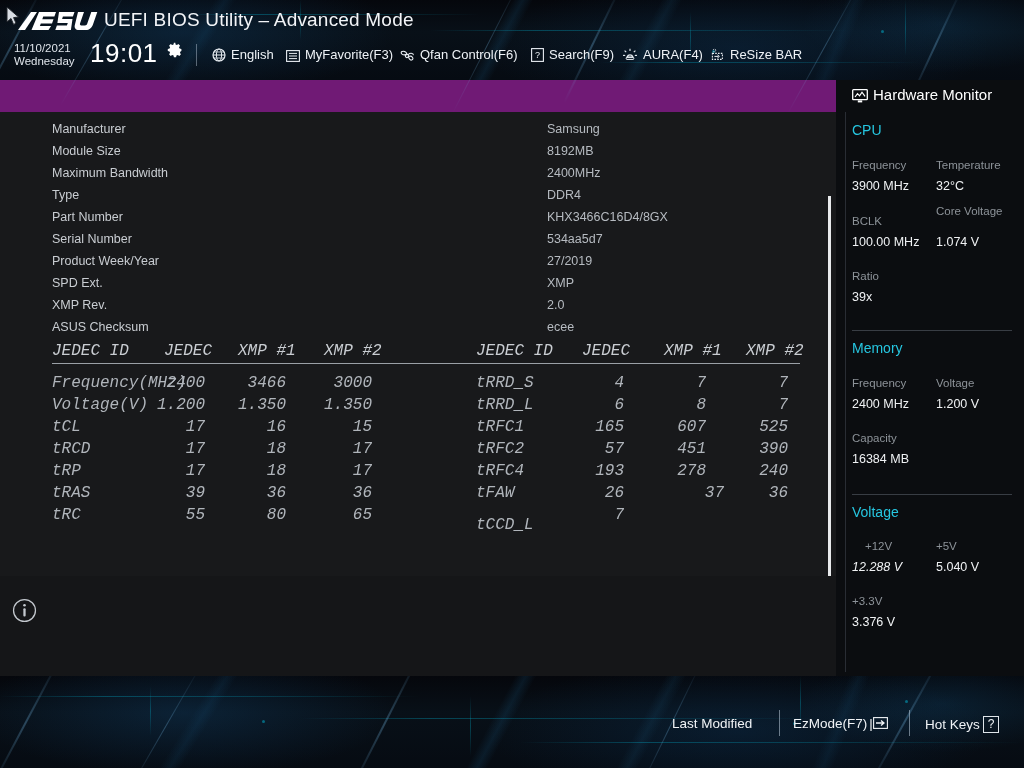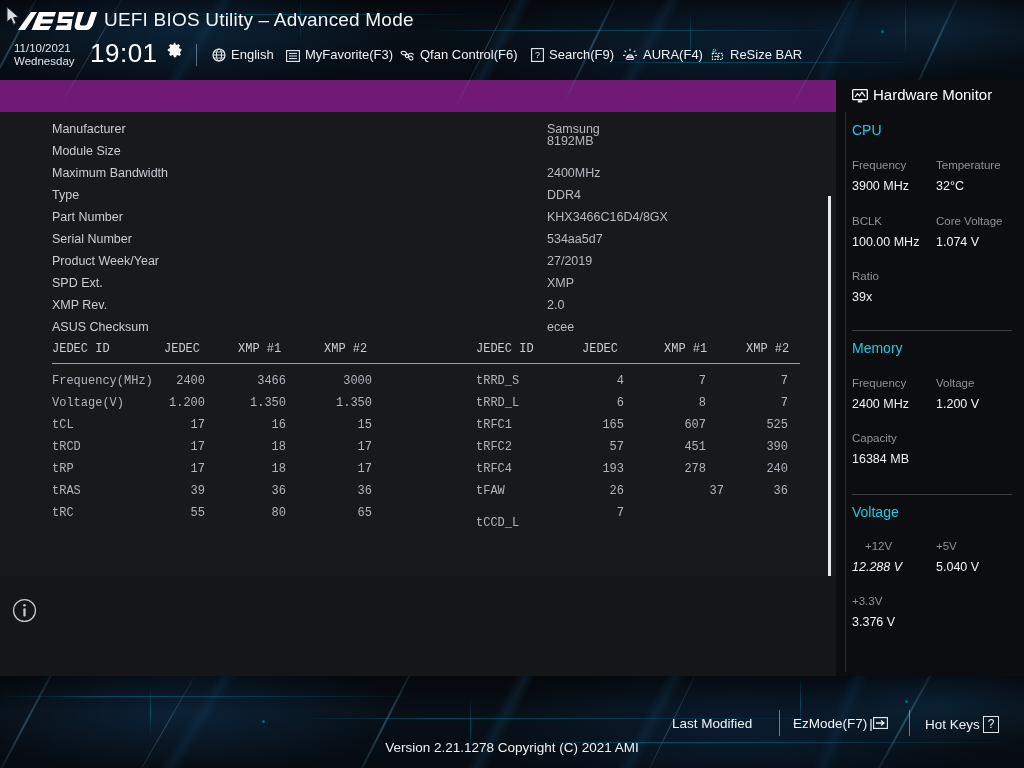--- a/index.html
+++ b/index.html
@@ -94,21 +94,21 @@
     overflow: hidden;
   }
   .content-lower {
     position: absolute; top: 576px; left: 0; width: 836px; height: 100px;
     background: #151618;
   }
   .row-label { position: absolute; left: 52px; color: #c9cdd2; font-size: 12.5px; }
   .row-value { position: absolute; left: 547px; color: #b6bbc1; font-size: 12.5px; }
 
   
-  .tbl { position: absolute; font-family: "Liberation Mono", "DejaVu Sans Mono", monospace; font-size: 12px; }
+  .tbl { position: absolute; font-family: "Liberation Mono", "DejaVu Sans Mono", monospace; font-size: 16px; font-style: italic; }
   .tbl .th { position: absolute; color: #c9cdd2; white-space: nowrap; }
   .tbl .td-lbl { position: absolute; color: #b0b5bb; white-space: nowrap; }
   .tbl .td-num { position: absolute; color: #b0b5bb; text-align: right; white-space: nowrap; }
   .tbl-rule { position: absolute; height: 1px; background: #9aa0a6; }
 
   .vscroll-track { position: absolute; left: 826px; top: 120px; width: 6px; height: 450px; }
   .vscroll-thumb {
     position: absolute; left: 828px; top: 196px; width: 3px; height: 382px;
     background: #e8eaec; cursor: pointer;
   }
@@ -283,21 +283,21 @@
       </span><span>ReSize BAR</span>
     </div>
   </div>
 
 
   <div class="content">
 
     <div class="row-label" style="top:10px;">Manufacturer</div>
     <div class="row-value" style="top:10px;">Samsung</div>
     <div class="row-label" style="top:32px;">Module Size</div>
-    <div class="row-value" style="top:22px;">8192MB</div>
+    <div class="row-value" style="top:32px;">8192MB</div>
     <div class="row-label" style="top:54px;">Maximum Bandwidth</div>
     <div class="row-value" style="top:54px;">2400MHz</div>
     <div class="row-label" style="top:76px;">Type</div>
     <div class="row-value" style="top:76px;">DDR4</div>
     <div class="row-label" style="top:98px;">Part Number</div>
     <div class="row-value" style="top:98px;">KHX3466C16D4/8GX</div>
     <div class="row-label" style="top:120px;">Serial Number</div>
     <div class="row-value" style="top:120px;">534aa5d7</div>
     <div class="row-label" style="top:142px;">Product Week/Year</div>
     <div class="row-value" style="top:142px;">27/2019</div>
@@ -416,21 +416,21 @@
         </svg>
       </span><span>Hardware Monitor</span>
     </div>
 
     <div class="hwm-sec" style="top:42px;">CPU</div>
     <div class="hwm-k" style="left:16px; top:79px;">Frequency</div>
     <div class="hwm-k" style="left:100px; top:79px;">Temperature</div>
     <div class="hwm-v" style="left:16px; top:99px;">3900 MHz</div>
     <div class="hwm-v" style="left:100px; top:99px;">32°C</div>
     <div class="hwm-k" style="left:16px; top:135px;">BCLK</div>
-    <div class="hwm-k" style="left:100px; top:135px;text-align:right;">Core Voltage</div>
+    <div class="hwm-k" style="left:100px; top:125px;text-align:right;">Core Voltage</div>
     <div class="hwm-v" style="left:16px; top:155px;">100.00 MHz</div>
     <div class="hwm-v" style="left:100px; top:155px;">1.074 V</div>
     <div class="hwm-k" style="left:16px; top:190px;">Ratio</div>
     <div class="hwm-v" style="left:16px; top:210px;">39x</div>
 
     <div class="hwm-sec" style="top:260px;">Memory</div>
     <div class="hwm-k" style="left:16px; top:297px;">Frequency</div>
     <div class="hwm-k" style="left:100px; top:297px;">Voltage</div>
     <div class="hwm-v" style="left:16px; top:317px;">2400 MHz</div>
     <div class="hwm-v" style="left:100px; top:317px;">1.200 V</div>
@@ -459,15 +459,14 @@
       <path d="M3 6 h7 M8 3.4 L11 6 L8 8.6" fill="none" stroke="#f0f3f6" stroke-width="1.3"></path>
     </svg></span>
   </div>
 
   <div class="footer-sep" style="left:909px; top:710px;"></div>
 
   <div class="footer-item" style="left:925px; top:716px;">
     <span>Hot Keys</span><span class="keybox">?</span>
   </div>
 
-  <div class="ver-text">Version 2.21.1278 Copyright (C) 2021 AMI</div>
 
 </div>
 
 </body></html>

